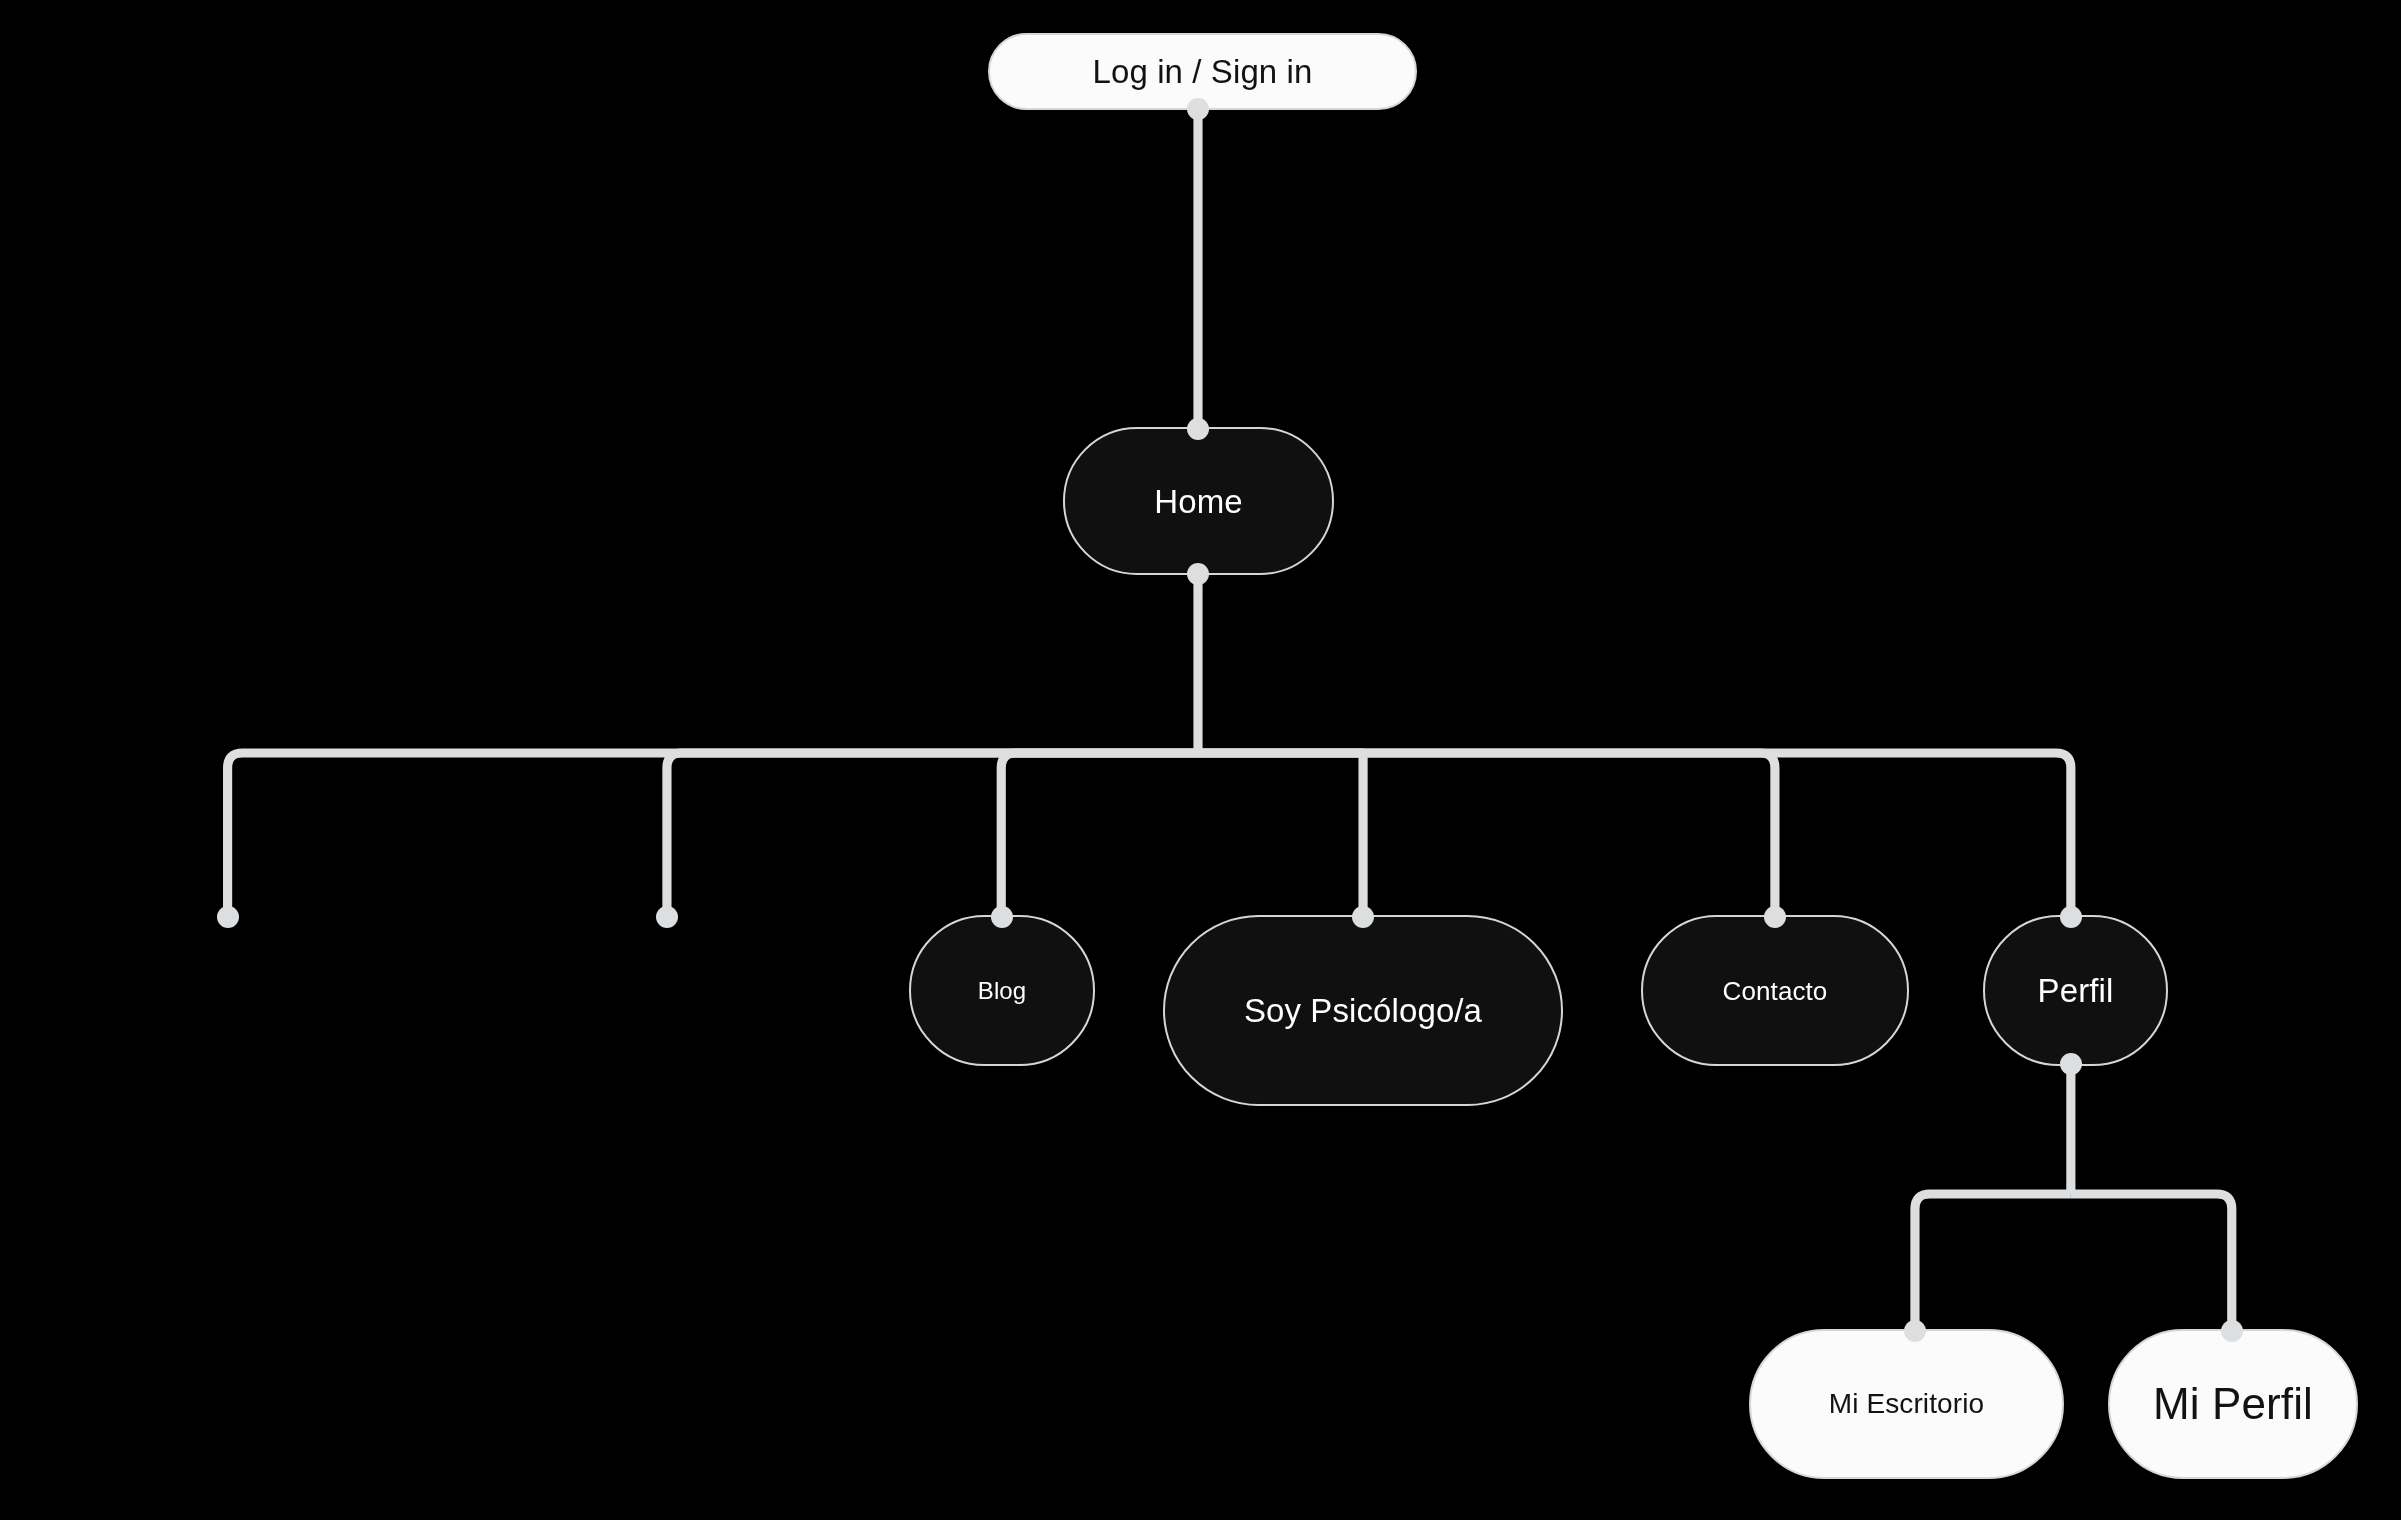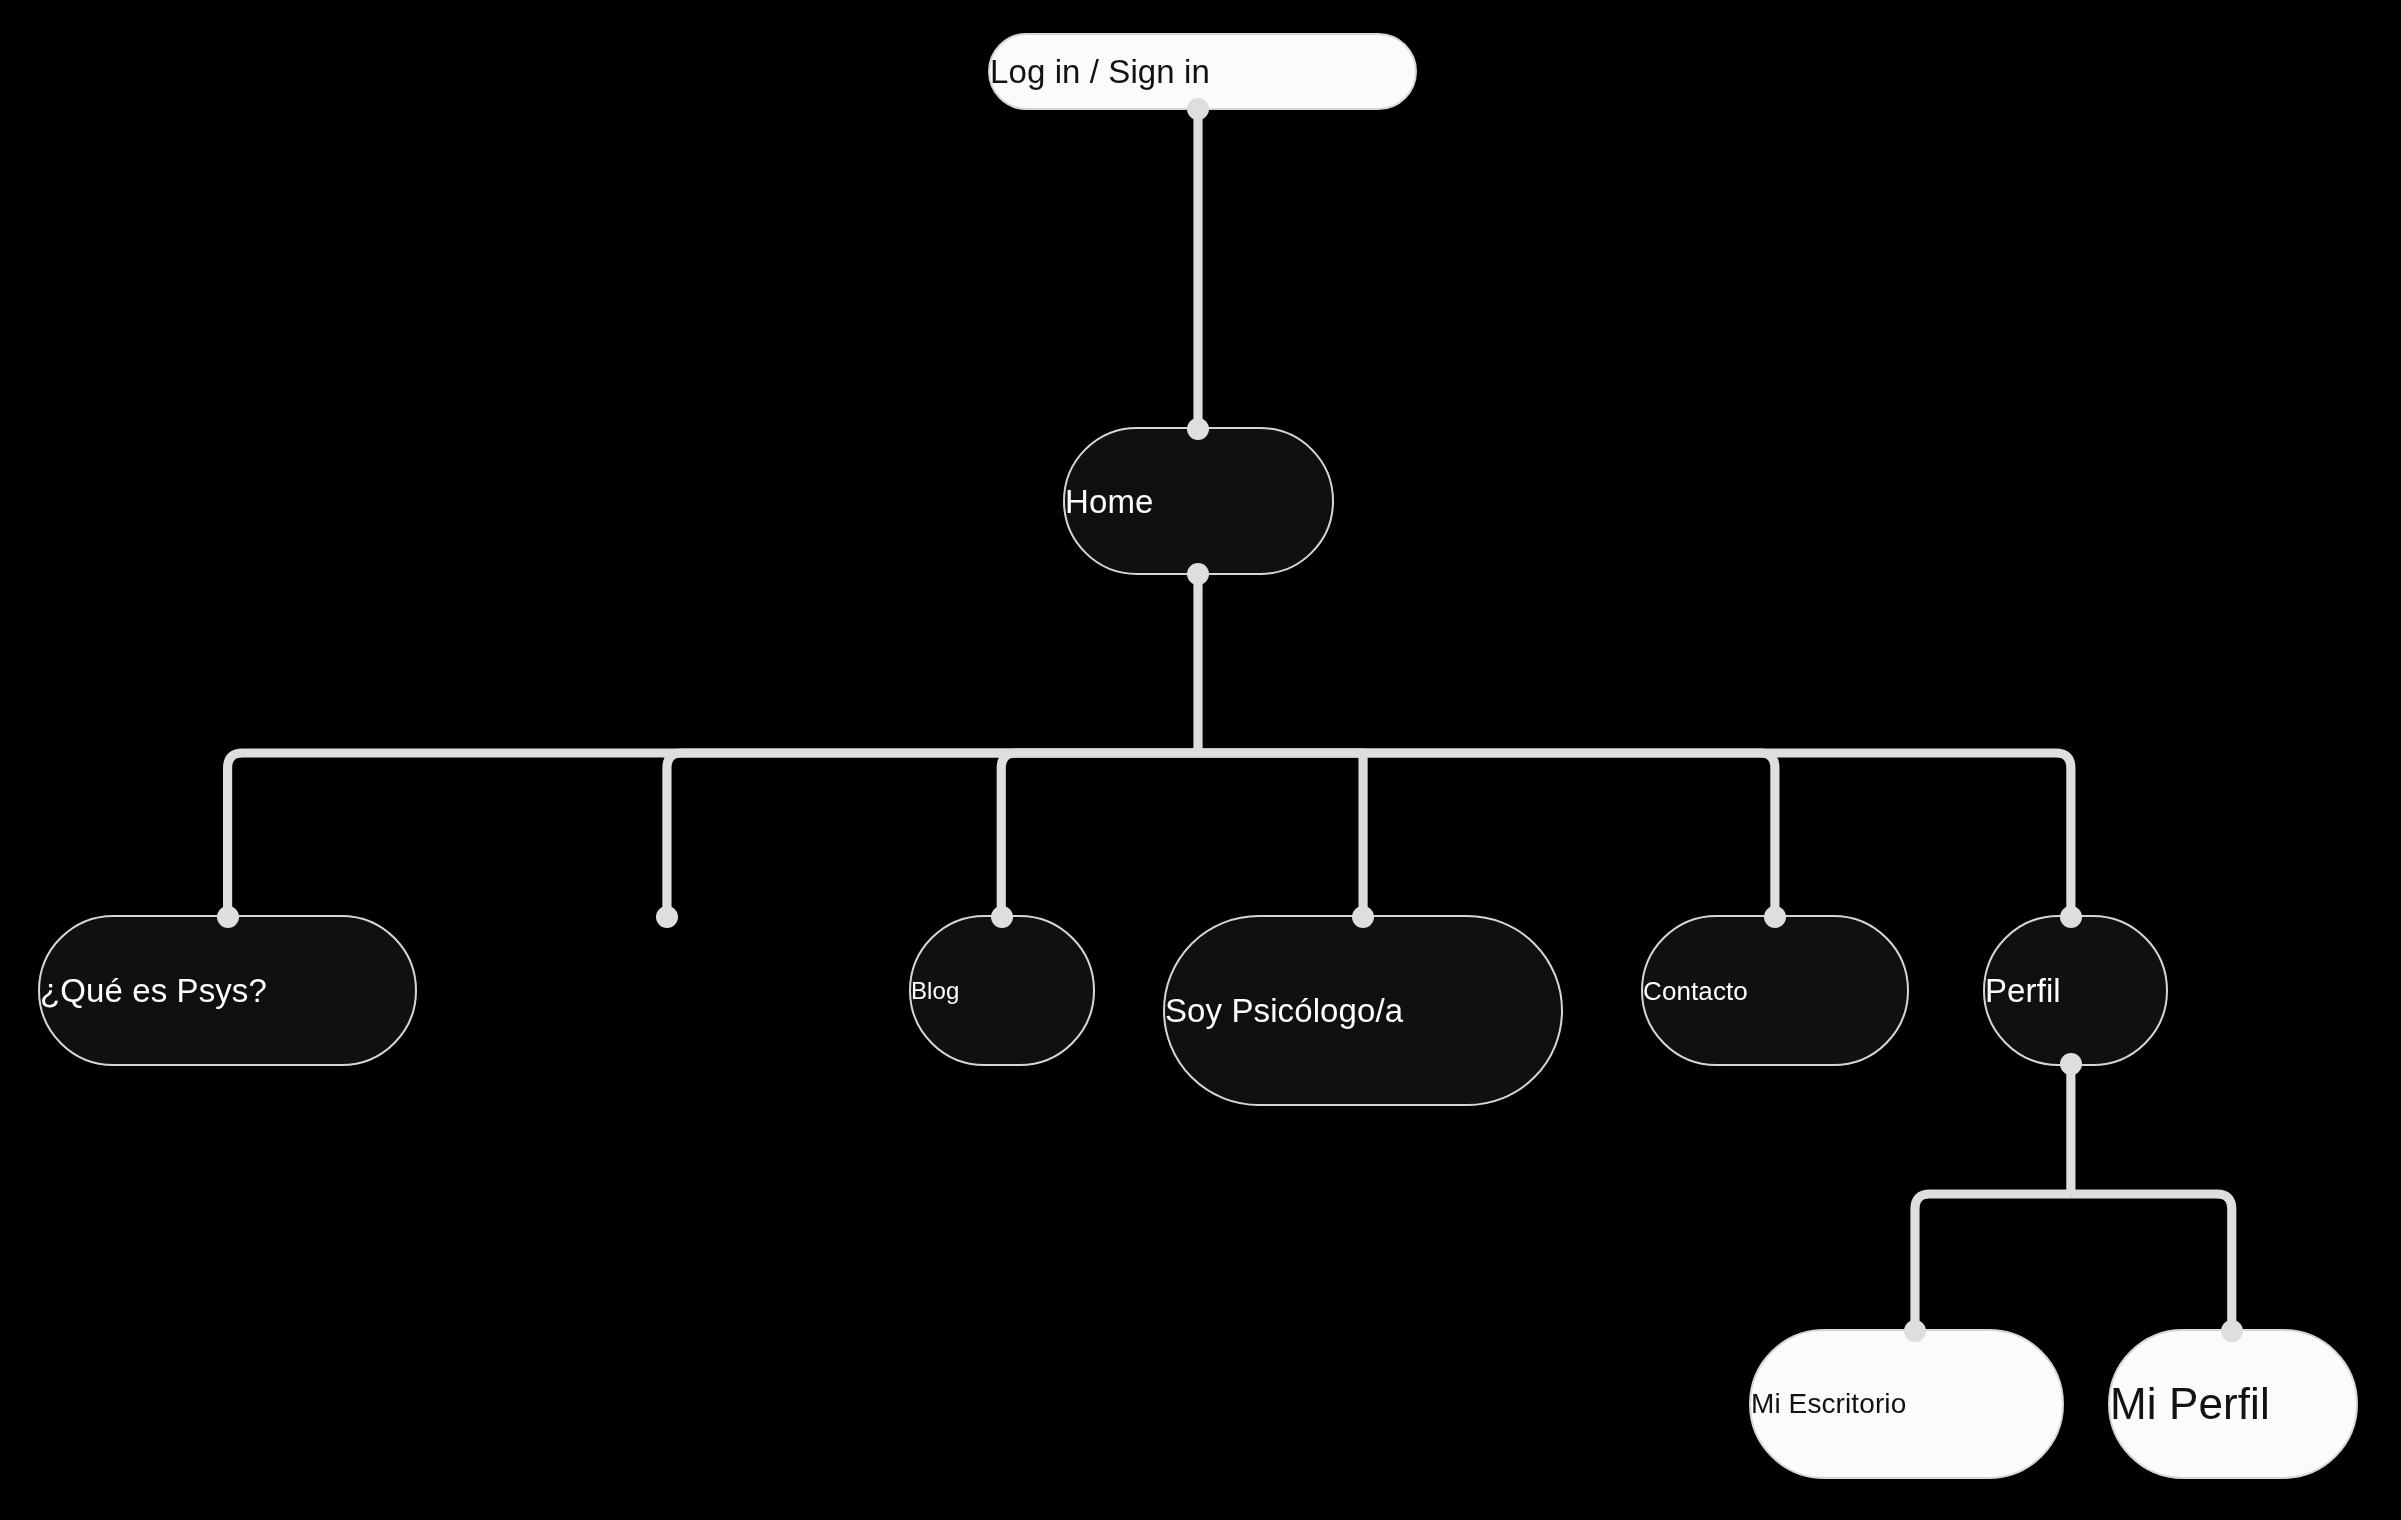--- a/index.html
+++ b/index.html
@@ -20,21 +20,21 @@
     left:0; top:0;
     width:2401px;
     height:1521px;
     pointer-events:none;
   }
   .node{
     position:absolute;
     box-sizing:border-box;
     display:flex;
     align-items:center;
-    justify-content:flex-start;
+    justify-content:center;
     border-radius:833px;
     border:2.5px solid #d4d6d9;
     text-align:center;
     white-space:nowrap;
     letter-spacing:0.1px;
     z-index:3;
   }
   .node.dark{
     background:#101010;
     color:#ffffff;
@@ -86,23 +86,20 @@
     <span class="node-label">Log in / Sign in</span>
   </div>
   <div class="port" style="left:1187px; top:98px;"></div>
 
   <div class="node dark" style="left:1063px; top:427px; width:271px; height:148px; font-size:33px;">
     <span class="node-label">Home</span>
   </div>
   <div class="port" style="left:1187px; top:418px;"></div>
   <div class="port" style="left:1187px; top:563px;"></div>
 
-  <div class="node dark" style="left:38px; top:915px; width:379px; height:151px; font-size:33px;">
-    <span class="node-label">¿Qué es Psys?</span>
-  </div>
   <div class="port" style="left:217px; top:906px;"></div>
 
   <div class="port" style="left:656px; top:906px;"></div>
 
   <div class="node dark" style="left:909px; top:915px; width:186px; height:151px; font-size:24px;">
     <span class="node-label">Blog</span>
   </div>
   <div class="port" style="left:991px; top:906px;"></div>
 
   <div class="node dark" style="left:1163px; top:915px; width:400px; height:191px; font-size:33px;">

